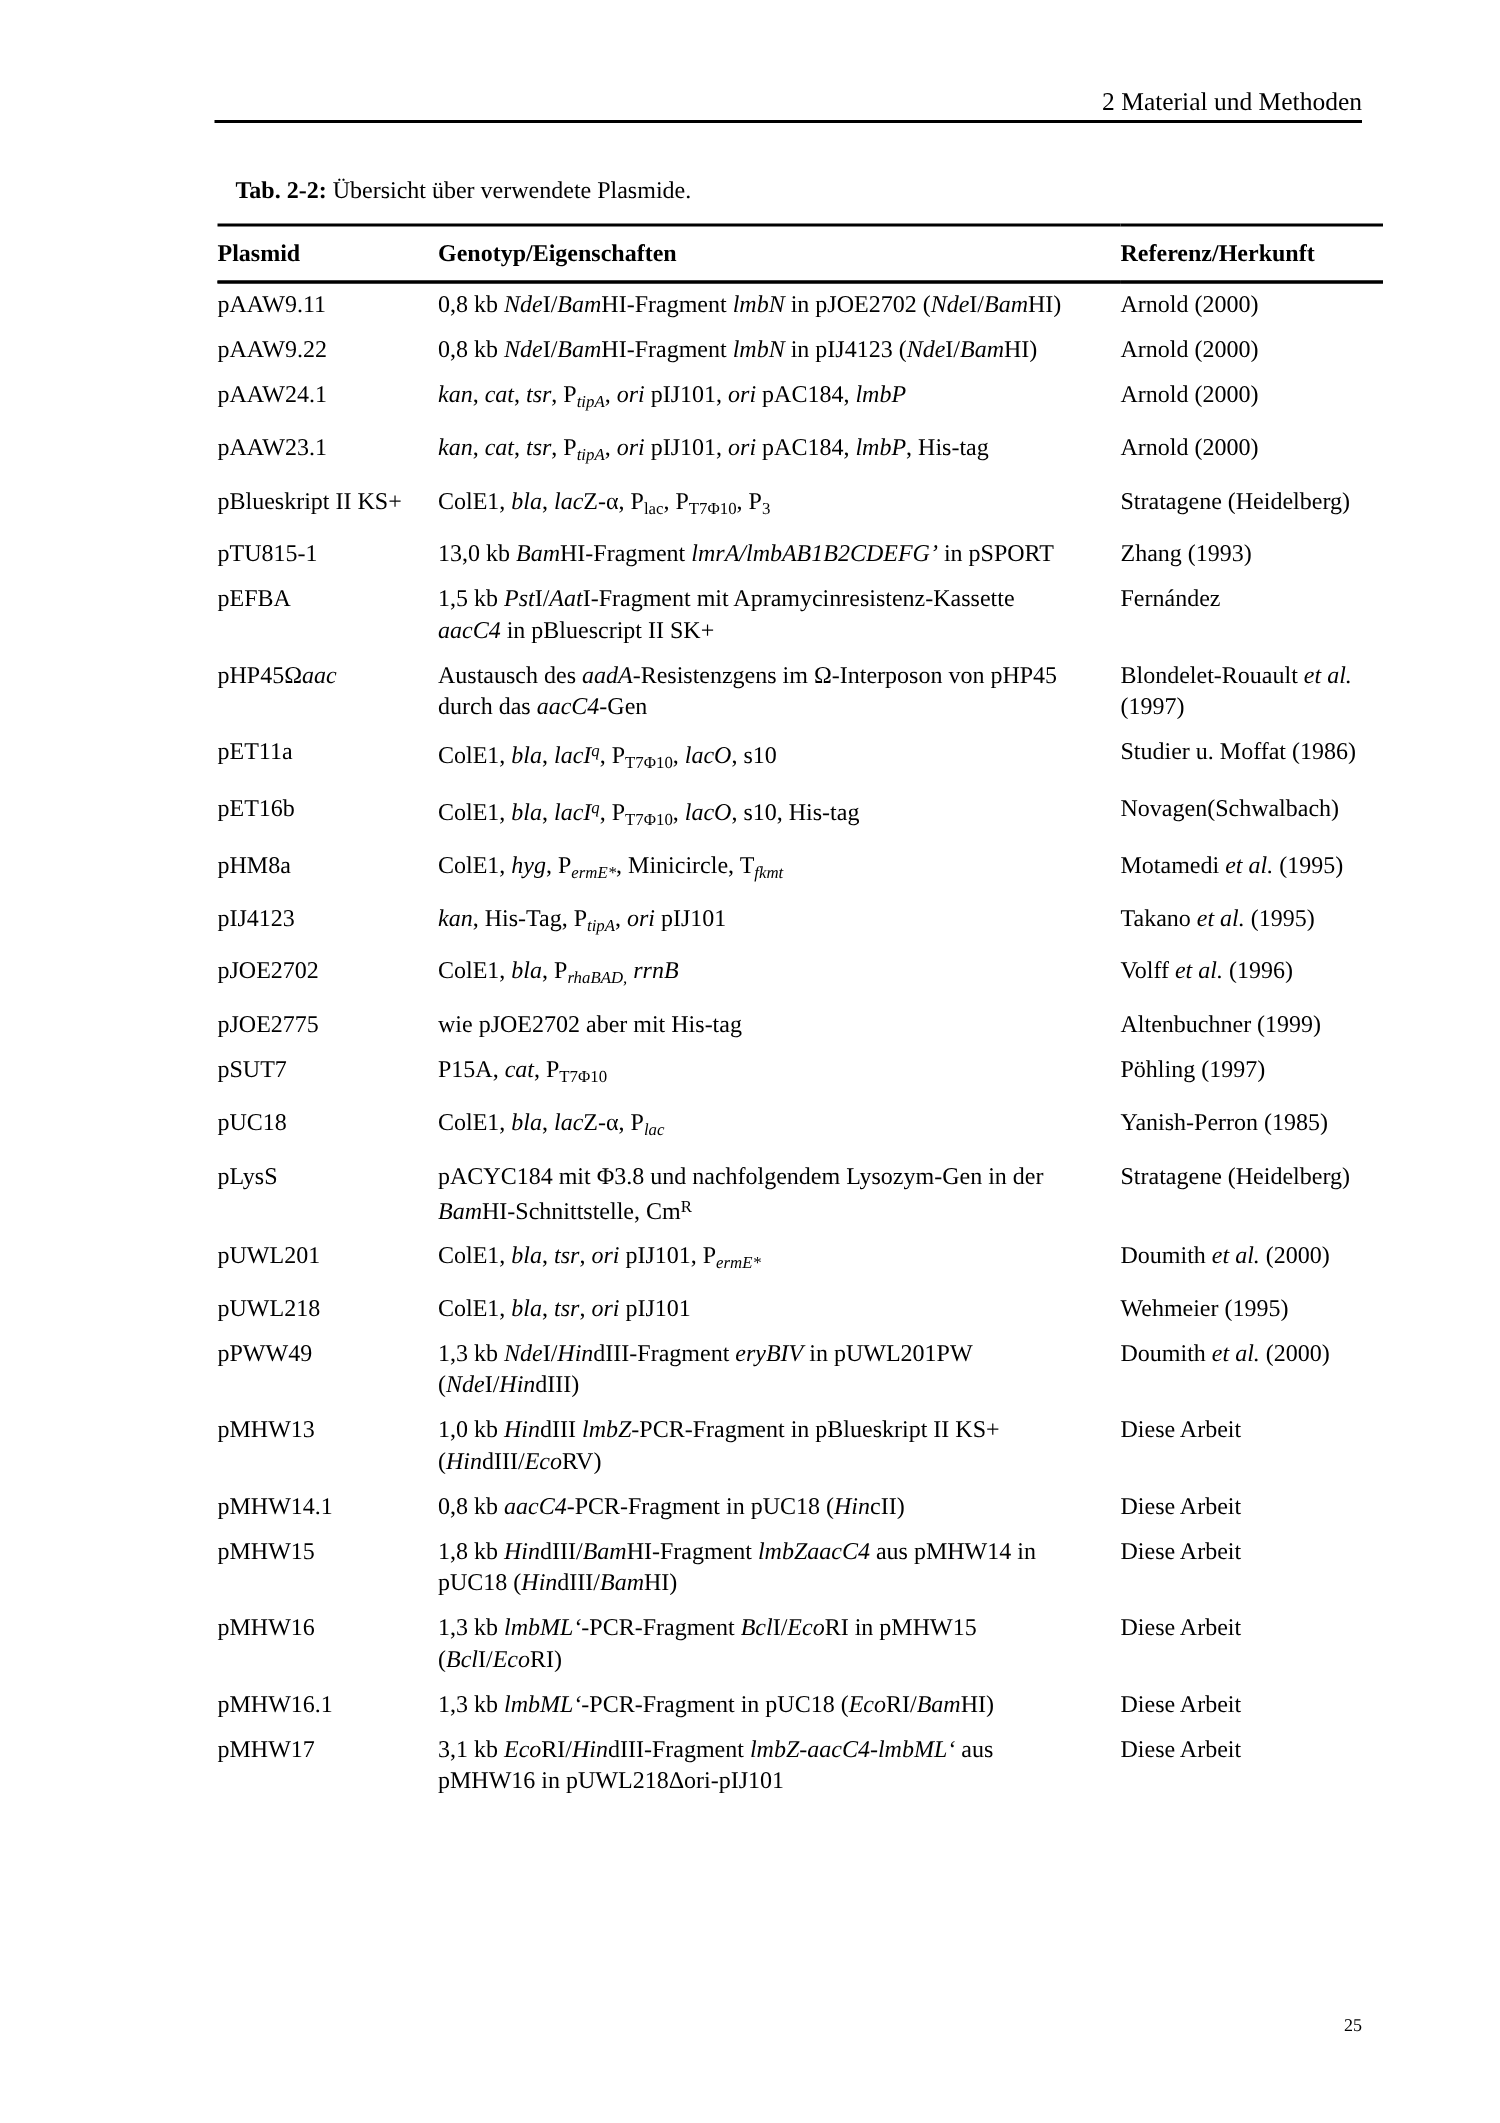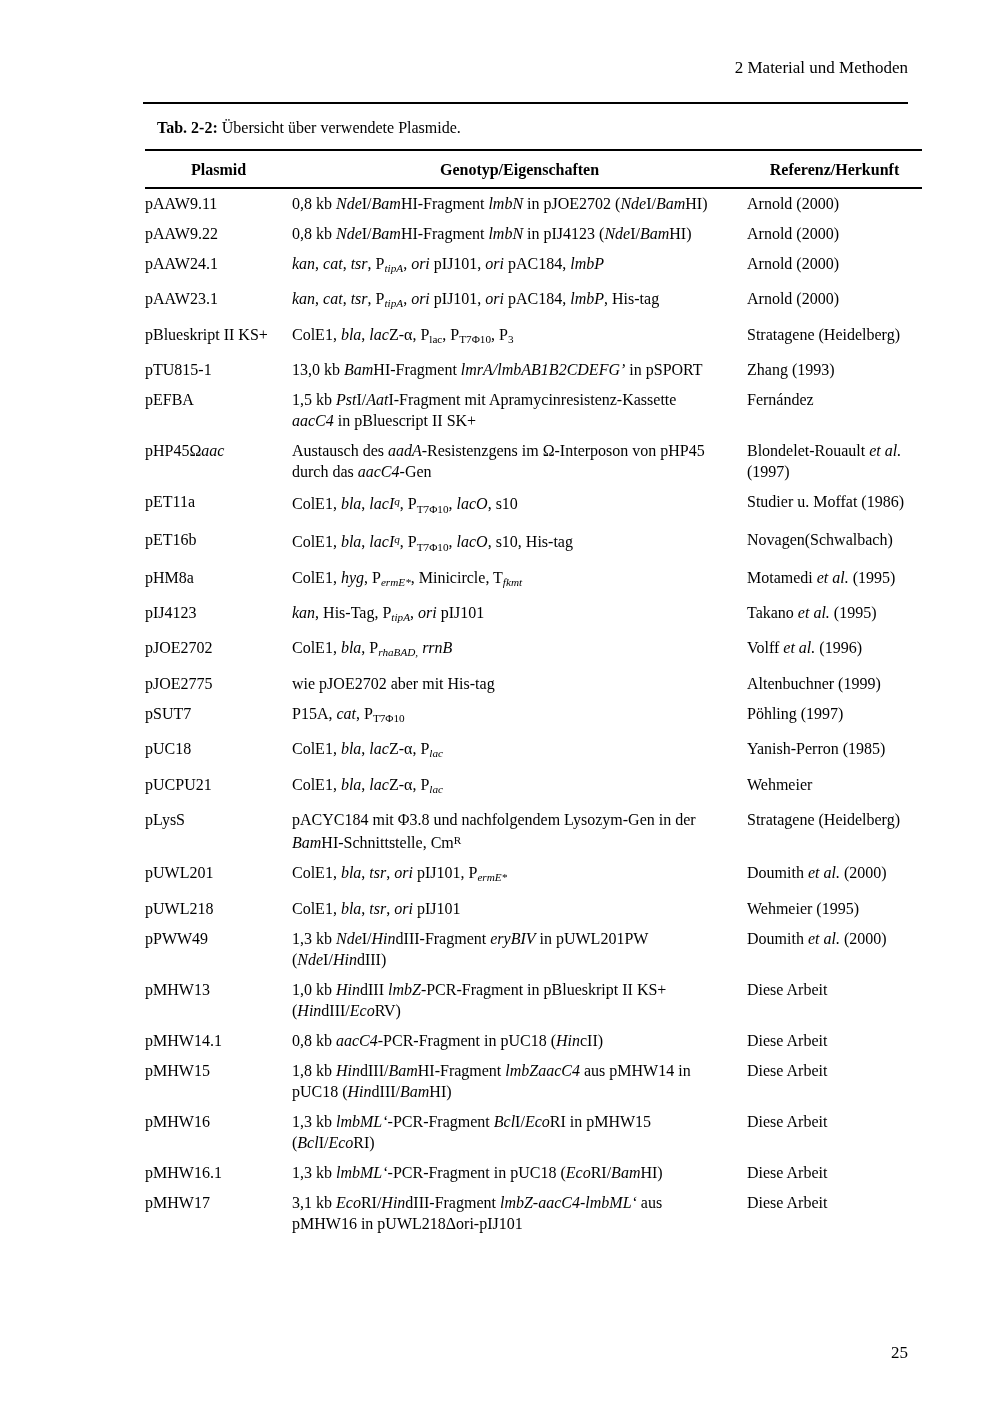--- a/index.html
+++ b/index.html
@@ -5,49 +5,49 @@
   html,body{margin:0;padding:0;}
   body{
     width:1000px;height:1415px;position:relative;
     background:#ffffff;color:#000;
     font-family:"Liberation Serif","DejaVu Serif",serif;
     -webkit-font-smoothing:antialiased;
   }
   .running-header{
     position:absolute;top:58px;left:143px;width:765px;
     text-align:right;font-size:17px;
-    border-bottom:2px solid #000;padding-bottom:24px;
+    border-bottom:2px solid #000;padding-bottom:2px;
   }
   .caption{
     position:absolute;top:119px;left:145px;width:780px;font-size:16px;
   }
   .caption b{font-weight:bold;margin-left:12px;}
   table.plasmids{
     position:absolute;top:149px;left:145px;width:777px;
     border-collapse:collapse;table-layout:fixed;
     border-top:2px solid #000;
     font-size:16px;
   }
   table.plasmids col.c1{width:147px;}
   table.plasmids col.c2{width:455px;}
   table.plasmids col.c3{width:175px;}
   table.plasmids th{
-    text-align:center;font-weight:bold;font-size:16px;
+    text-align:left;font-weight:bold;font-size:16px;
     padding:10px 0 8px 0;border-bottom:2px solid #000;
   }
   table.plasmids td{
     vertical-align:top;padding:4px 0 5px 0;line-height:21px;
   }
   table.plasmids td:nth-child(2){padding-right:6px;}
   .seg-i,.seg-isub,.seg-isup{font-style:italic;}
   .seg-sub,.seg-isub{font-size:0.70em;vertical-align:-0.30em;}
   .seg-sup,.seg-isup{font-size:0.70em;vertical-align:0.40em;}
   .page-number{
     position:absolute;top:1343px;left:143px;width:765px;
-    text-align:right;font-size:17px;
+    text-align:right;font-size:12px;
   }
 </style>
 </head>
 <body>
 
 <div class="running-header">2 Material und Methoden</div>
 
 <div class="caption"><b>Tab. 2-2:</b><span> Übersicht über verwendete Plasmide.</span></div>
 
 <table class="plasmids">
@@ -138,25 +138,20 @@
         <td><span class="seg-n">pSUT7</span></td>
         <td><span class="seg-n">P15A, </span><span class="seg-i">cat</span><span class="seg-n">, P</span><span class="seg-sub">T7Φ10</span></td>
         <td><span class="seg-n">Pöhling (1997)</span></td>
       </tr>
       <tr>
         <td><span class="seg-n">pUC18</span></td>
         <td><span class="seg-n">ColE1, </span><span class="seg-i">bla</span><span class="seg-n">, </span><span class="seg-i">lac</span><span class="seg-n">Z-α, P</span><span class="seg-isub">lac</span></td>
         <td><span class="seg-n">Yanish-Perron (1985)</span></td>
       </tr>
       <tr>
-        <td><span class="seg-n">pUCPU21</span></td>
-        <td><span class="seg-n">ColE1, </span><span class="seg-i">bla</span><span class="seg-n">, </span><span class="seg-i">lac</span><span class="seg-n">Z-α, P</span><span class="seg-isub">lac</span></td>
-        <td><span class="seg-n">Wehmeier</span></td>
-      </tr>
-      <tr>
         <td><span class="seg-n">pLysS</span></td>
         <td><span class="seg-n">pACYC184 mit Φ3.8 und nachfolgendem Lysozym-Gen in der</span><br><span class="seg-i">Bam</span><span class="seg-n">HI-Schnittstelle, Cm</span><span class="seg-sup">R</span></td>
         <td><span class="seg-n">Stratagene (Heidelberg)</span></td>
       </tr>
       <tr>
         <td><span class="seg-n">pUWL201</span></td>
         <td><span class="seg-n">ColE1, </span><span class="seg-i">bla</span><span class="seg-n">, </span><span class="seg-i">tsr</span><span class="seg-n">, </span><span class="seg-i">ori</span><span class="seg-n"> pIJ101, P</span><span class="seg-isub">ermE*</span></td>
         <td><span class="seg-n">Doumith </span><span class="seg-i">et al.</span><span class="seg-n"> (2000)</span></td>
       </tr>
       <tr>

